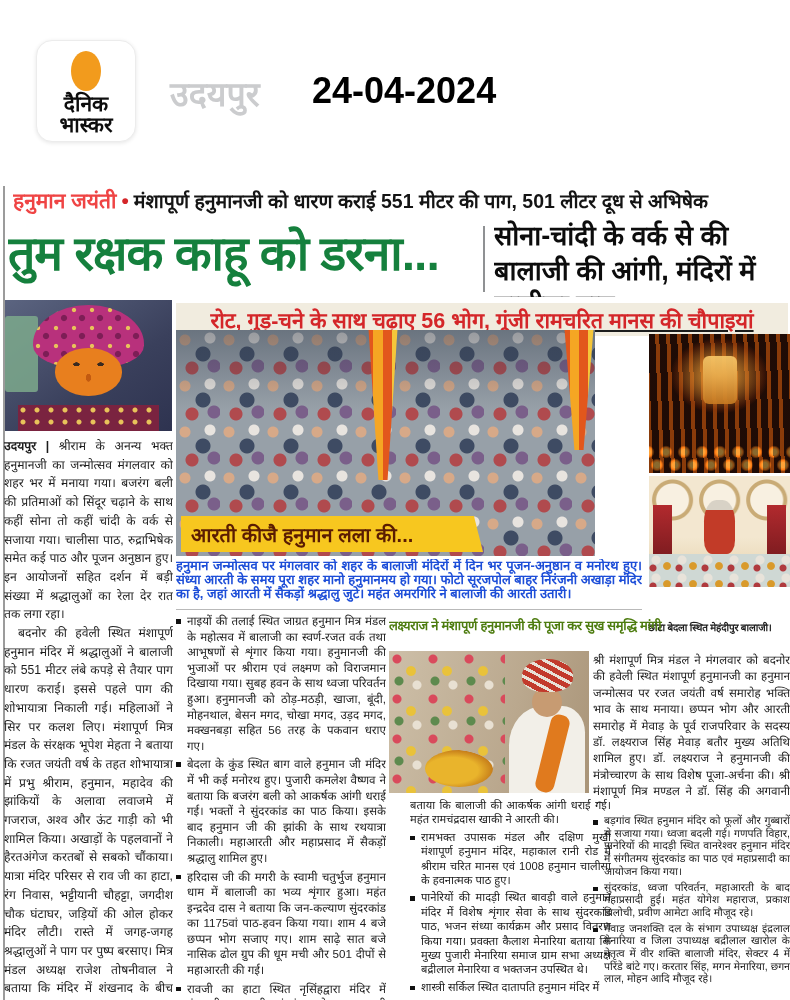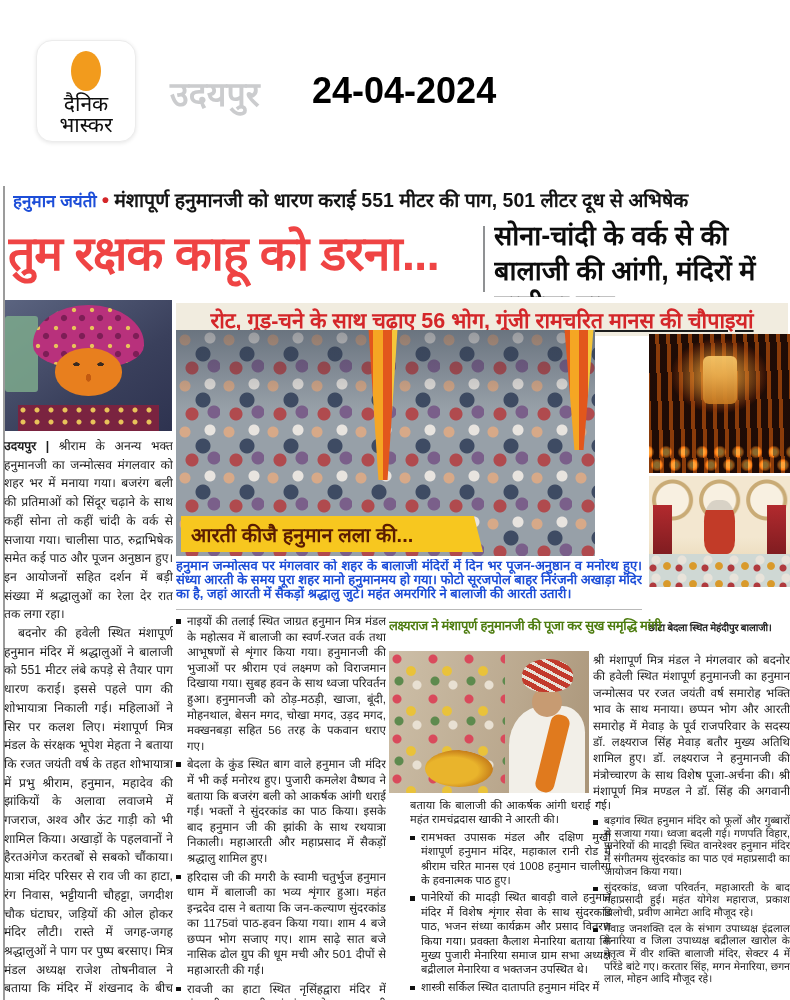--- a/index.html
+++ b/index.html
@@ -5,34 +5,34 @@
   html,body{margin:0;padding:0;background:#ffffff;}
   *{box-sizing:border-box;}
   body{font-family:"Liberation Sans","DejaVu Sans",sans-serif;color:#1c1c1c;}
   #page{position:relative;width:790px;height:1000px;background:#ffffff;overflow:hidden;margin:0 auto;}
 
   
   .logo-box{position:absolute;left:36px;top:40px;width:100px;height:102px;background:#fff;
     border:1px solid #ececec;border-radius:16px;box-shadow:0 1px 4px rgba(0,0,0,.10);
     display:flex;flex-direction:column;align-items:center;padding-top:10px;}
   .logo-dot{width:30px;height:40px;background:#f29b1d;border-radius:50%;}
-  .logo-text{margin-top:2px;font-weight:400;font-size:21px;line-height:1.02;color:#0d0d0d;text-align:center;}
+  .logo-text{margin-top:2px;font-weight:700;font-size:21px;line-height:1.02;color:#0d0d0d;text-align:center;}
   .city{position:absolute;left:170px;top:70px;font-size:34px;font-weight:700;color:#cbccce;}
   .date{position:absolute;left:312px;top:70px;font-size:36px;font-weight:700;color:#000000;}
 
   .left-rule{position:absolute;left:3px;top:186px;width:2px;height:814px;background:#9b9b9b;}
 
   
   .kicker{position:absolute;left:13px;top:186px;width:775px;height:30px;white-space:nowrap;overflow:hidden;}
-  .kicker .label{color:#1d4ed8;font-weight:800;font-size:17px;}
+  .kicker .label{color:#ef4444;font-weight:800;font-size:21px;}
   .kicker .sep{color:#d42629;font-weight:800;font-size:21px;padding:0 5px;}
   .kicker .rest{color:#141414;font-weight:700;font-size:19.5px;}
 
   .headline-main{position:absolute;left:8px;top:212px;width:472px;height:86px;font-size:48px;
-    font-weight:800;letter-spacing:-1px;color:#ef4444;white-space:nowrap;overflow:hidden;line-height:84px;}
+    font-weight:800;letter-spacing:-1px;color:#15803d;white-space:nowrap;overflow:hidden;line-height:84px;}
   .headline-divider{position:absolute;left:483px;top:226px;width:2px;height:66px;background:#8f9193;}
   .headline-side{position:absolute;left:494px;top:219px;width:296px;height:78px;font-size:27px;
     font-weight:800;line-height:1.28;color:#0c0c0c;overflow:hidden;}
 
   .subhead-band{position:absolute;left:176px;top:303px;width:612px;height:33px;background:#f1ecdf;
     display:flex;align-items:center;justify-content:center;text-decoration:underline;}
   .subhead-band span{color:#d42629;font-weight:800;font-size:21.5px;white-space:nowrap;}
 
   
   .lead-photo{position:absolute;left:5px;top:300px;width:167px;height:131px;overflow:hidden;

